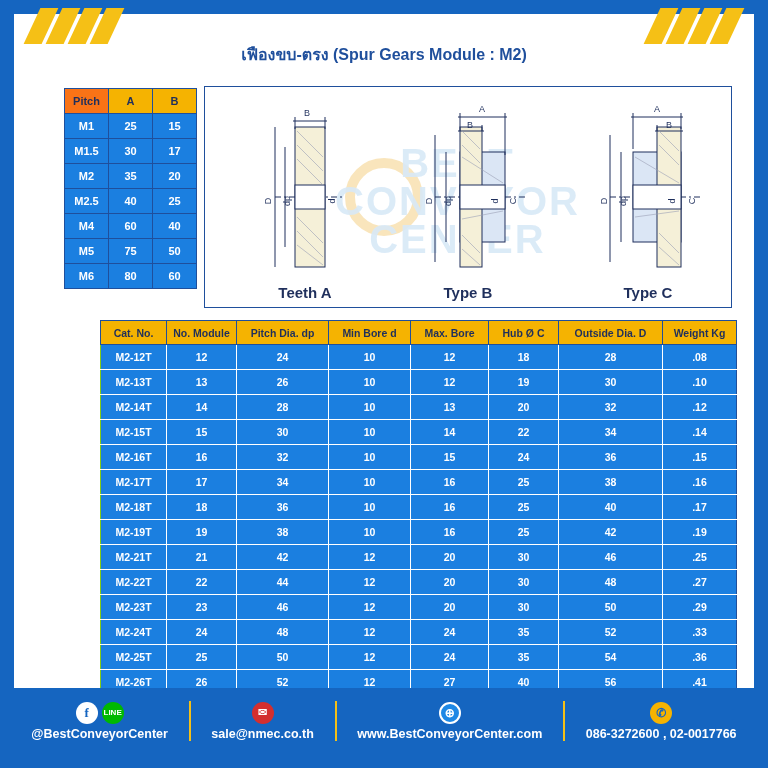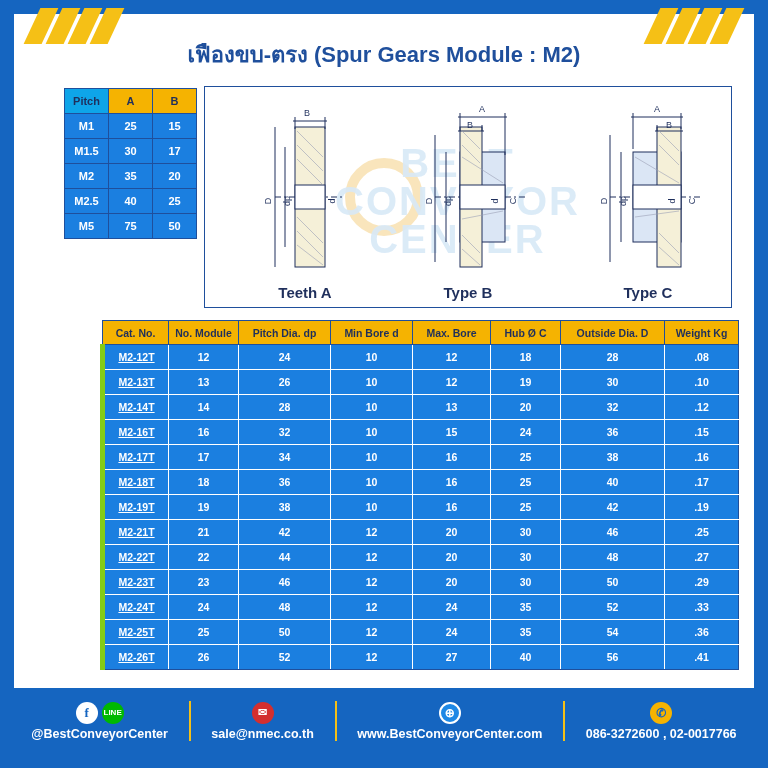--- a/index.html
+++ b/index.html
@@ -23,35 +23,35 @@
   .ydiag {
     position:absolute; top:-6px; height:36px; width:18px; background:#f5c016;
     transform:skewX(-25deg);
   }
   
   .title-wrap {
     position:absolute; top:20px; left:60px; right:60px; height:40px;
     display:flex; align-items:center; justify-content:center;
   }
   .title {
-    font-size:22px; font-weight:bold; color:#1f4f9c; white-space:nowrap;
+    font-size:16px; font-weight:bold; color:#1f4f9c; white-space:nowrap;
   }
   
   .pitch-table {
     position:absolute; left:50px; top:74px;
     border-collapse:collapse;
   }
   .pitch-table th, .pitch-table td {
     border:1px solid #1f4f9c;
     width:44px; height:25px;
     text-align:center; font-size:11px; color:#ffffff; font-weight:bold;
     background:#1b7fe0;
   }
   .pitch-table th { background:#f5b301; color:#1f2f5c; font-size:11px; }
-  .pitch-table th:first-child { background:#0ea5e9; }
+  .pitch-table th:first-child { background:#f97316; }
   .pitch-table td:first-child { background:#1b7fe0; }
   
   .diagram {
     position:absolute; left:190px; top:72px; width:528px; height:222px;
     border:1px solid #1f4f9c; background:#ffffff;
   }
   .wm {
     position:absolute; left:48%; top:52%; transform:translate(-50%,-50%);
     color:#d8e9f7; font-size:40px; font-weight:bold; letter-spacing:2px;
     line-height:0.95; text-align:center; opacity:.9; pointer-events:none;
@@ -77,21 +77,21 @@
     font-size:10.5px; font-weight:bold;
     border:1px solid #1f4f9c;
     height:24px; padding:0 0; text-align:center; white-space:nowrap;
   }
   .main-table td {
     background:#1b7fe0; color:#ffffff;
     font-size:10.5px; font-weight:bold;
     border:1px solid #ffffff;
     height:25px; text-align:center; white-space:nowrap;
   }
-  .main-table td:first-child { border-left:5px solid #84cc16;text-decoration:underline; }
+  .main-table td:first-child { border-left:1px solid #84cc16; }
   .main-table td:last-child { border-right:1px solid #1f4f9c;margin-left:29px; }
   .main-table tr:last-child td { border-bottom:1px solid #1f4f9c; }
   
   .footer {
     position:absolute; left:0; right:0; bottom:0; height:66px;
     background:#1565c0; color:#ffffff;
     display:flex; align-items:center;
   }
   .f-sep { width:2px; height:40px; background:#f5c016; margin:0 6px; }
   .f-item { display:flex; flex-direction:column; align-items:center; justify-content:center; }
@@ -152,23 +152,33 @@
           <td>M2</td>
           <td>35</td>
           <td>20</td>
         </tr>
       <tr>
           <td>M2.5</td>
           <td>40</td>
           <td>25</td>
         </tr>
       <tr>
+          <td>M4</td>
+          <td>60</td>
+          <td>40</td>
+        </tr>
+      <tr>
           <td>M5</td>
           <td>75</td>
           <td>50</td>
+        </tr>
+      <tr>
+          <td>M6</td>
+          <td>80</td>
+          <td>60</td>
         </tr>
     </tbody>
   </table>
 
   <div class="diagram">
     <div class="wm-gear"></div>
     <div class="wm">BEST
 CONVEYOR
 CENTER</div>
 
@@ -299,20 +309,30 @@
         </tr>
       <tr>
           <td>M2-14T</td>
           <td>14</td>
           <td>28</td>
           <td>10</td>
           <td>13</td>
           <td>20</td>
           <td>32</td>
           <td>.12</td>
+        </tr>
+      <tr>
+          <td>M2-15T</td>
+          <td>15</td>
+          <td>30</td>
+          <td>10</td>
+          <td>14</td>
+          <td>22</td>
+          <td>34</td>
+          <td>.14</td>
         </tr>
       <tr>
           <td>M2-16T</td>
           <td>16</td>
           <td>32</td>
           <td>10</td>
           <td>15</td>
           <td>24</td>
           <td>36</td>
           <td>.15</td>

